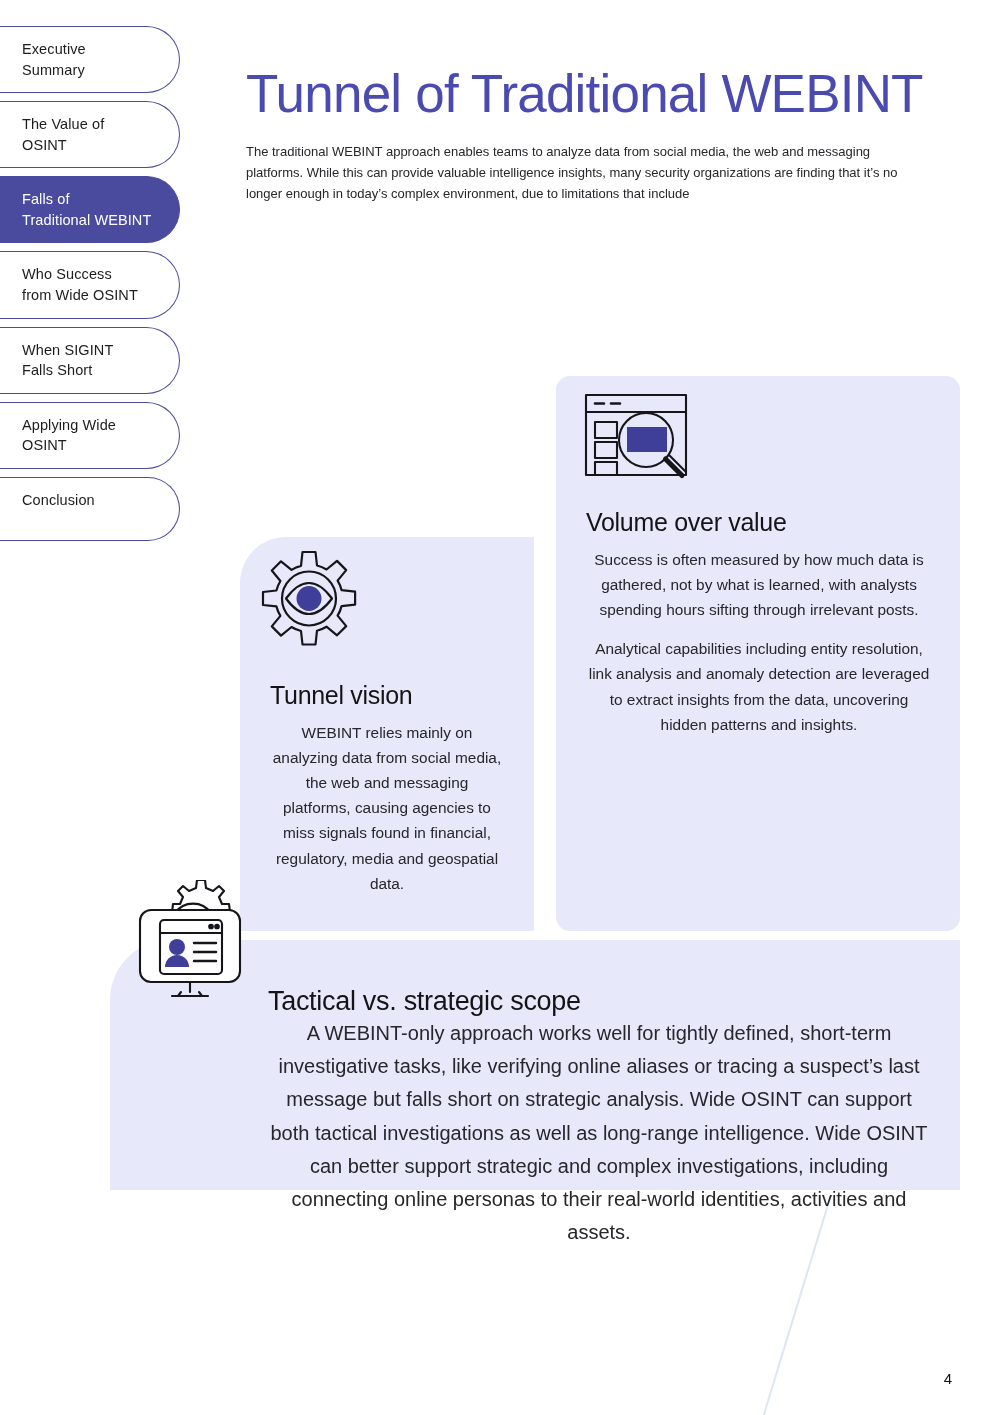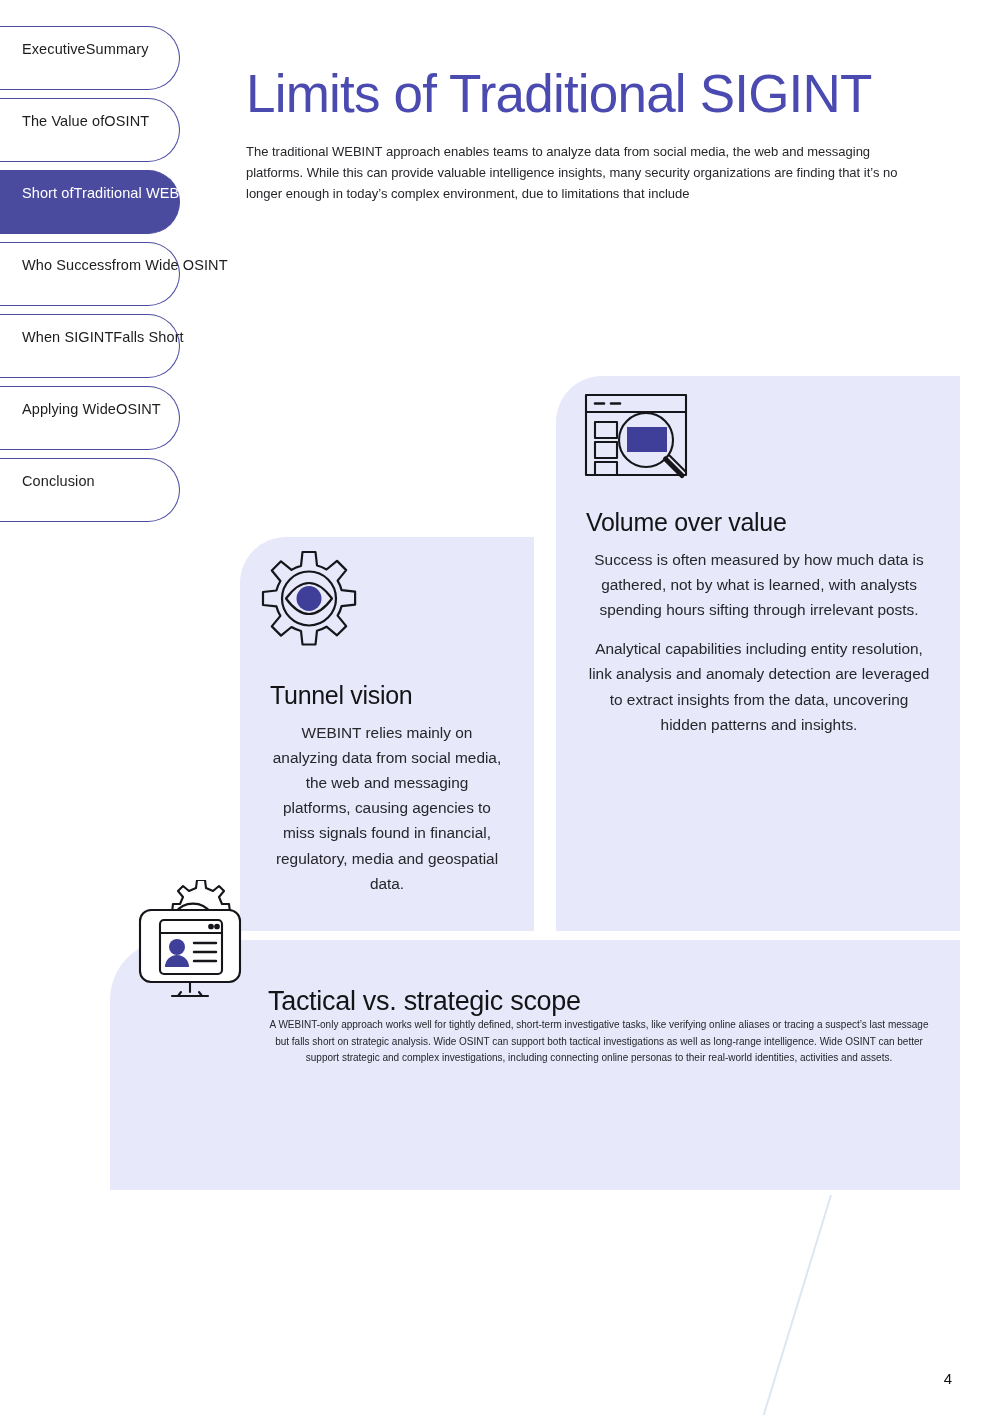--- a/index.html
+++ b/index.html
@@ -41,21 +41,21 @@
     width: 180px;
   }
   .nav-pill {
     position: relative;
     box-sizing: border-box;
     width: 180px;
     min-height: 64px;
     margin-bottom: 8px;
     padding: 12px 16px 12px 22px;
     display: flex;
-    flex-direction: row;
+    flex-direction: column;
     justify-content: flex-start;
     border: 1.5px solid #4a4a9e;
     border-left: none;
     border-top-right-radius: 34px;
     border-bottom-right-radius: 34px;
     background: #ffffff;
     color: #1d1d1f;
     font-size: 14.5px;
     line-height: 1.42;
     letter-spacing: 0.1px;
@@ -108,20 +108,21 @@
     border-top-left-radius: 46px;
     padding: 28px 30px 0 30px;
   }
   .card-volume {
     left: 556px;
     top: 376px;
     width: 404px;
     height: 555px;
     border-top-left-radius: 46px;
     padding: 24px 28px 0 30px;
+    border-radius: 14px;
   }
   .card-tactical {
     left: 110px;
     top: 940px;
     width: 850px;
     height: 250px;
     border-top-left-radius: 60px;
     padding: 46px 30px 0 158px;
   }
 
@@ -138,21 +139,21 @@
   }
   .card-para {
     margin: 0 0 14px 0;
     font-size: 15.4px;
     line-height: 1.63;
     color: #26262b;
     text-align: center;
   }
   .card-para:last-child { margin-bottom: 0; }
   .card-tactical .card-para {
-    font-size: 10px;
+    font-size: 20px;
     line-height: 1.66;
   }
 
   
   .icon {
     display: block;
   }
   .icon-tunnel {
     position: absolute;
     left: 253px;
@@ -198,21 +199,21 @@
       <span class="nav-line">Executive</span>
       <span class="nav-line">Summary</span>
     </div>
 
     <div class="nav-pill">
       <span class="nav-line">The Value of</span>
       <span class="nav-line">OSINT</span>
     </div>
 
     <div class="nav-pill active">
-      <span class="nav-line">Short of</span>
+      <span class="nav-line">Falls of</span>
       <span class="nav-line">Traditional WEBINT</span>
     </div>
 
     <div class="nav-pill">
       <span class="nav-line">Who Success</span>
       <span class="nav-line">from Wide OSINT</span>
     </div>
 
     <div class="nav-pill">
       <span class="nav-line">When SIGINT</span>
@@ -223,21 +224,21 @@
       <span class="nav-line">Applying Wide</span>
       <span class="nav-line">OSINT</span>
     </div>
 
     <div class="nav-pill">
       <span class="nav-line">Conclusion</span>
     </div>
 
   </nav>
 
-  <h1 class="page-title">Limits of Traditional SIGINT</h1>
+  <h1 class="page-title">Tunnel of Traditional WEBINT</h1>
   <p class="intro">The traditional WEBINT approach enables teams to analyze data from social media, the web and messaging platforms. While this can provide valuable intelligence insights, many security organizations are finding that it’s no longer enough in today’s complex environment, due to limitations that include</p>
 
   <div class="card card-tunnel">
     <div style="height:116px"></div>
     <h2 class="card-heading">Tunnel vision</h2>
     <p class="card-para">WEBINT relies mainly on analyzing data from social media, the web and messaging platforms, causing agencies to miss signals found in financial, regulatory, media and geospatial data.</p>
   </div>
 
   <svg class="icon icon-tunnel" viewBox="0 0 124 104">
     <g fill="none" stroke="#15151a" stroke-width="2.2" stroke-linejoin="round">

